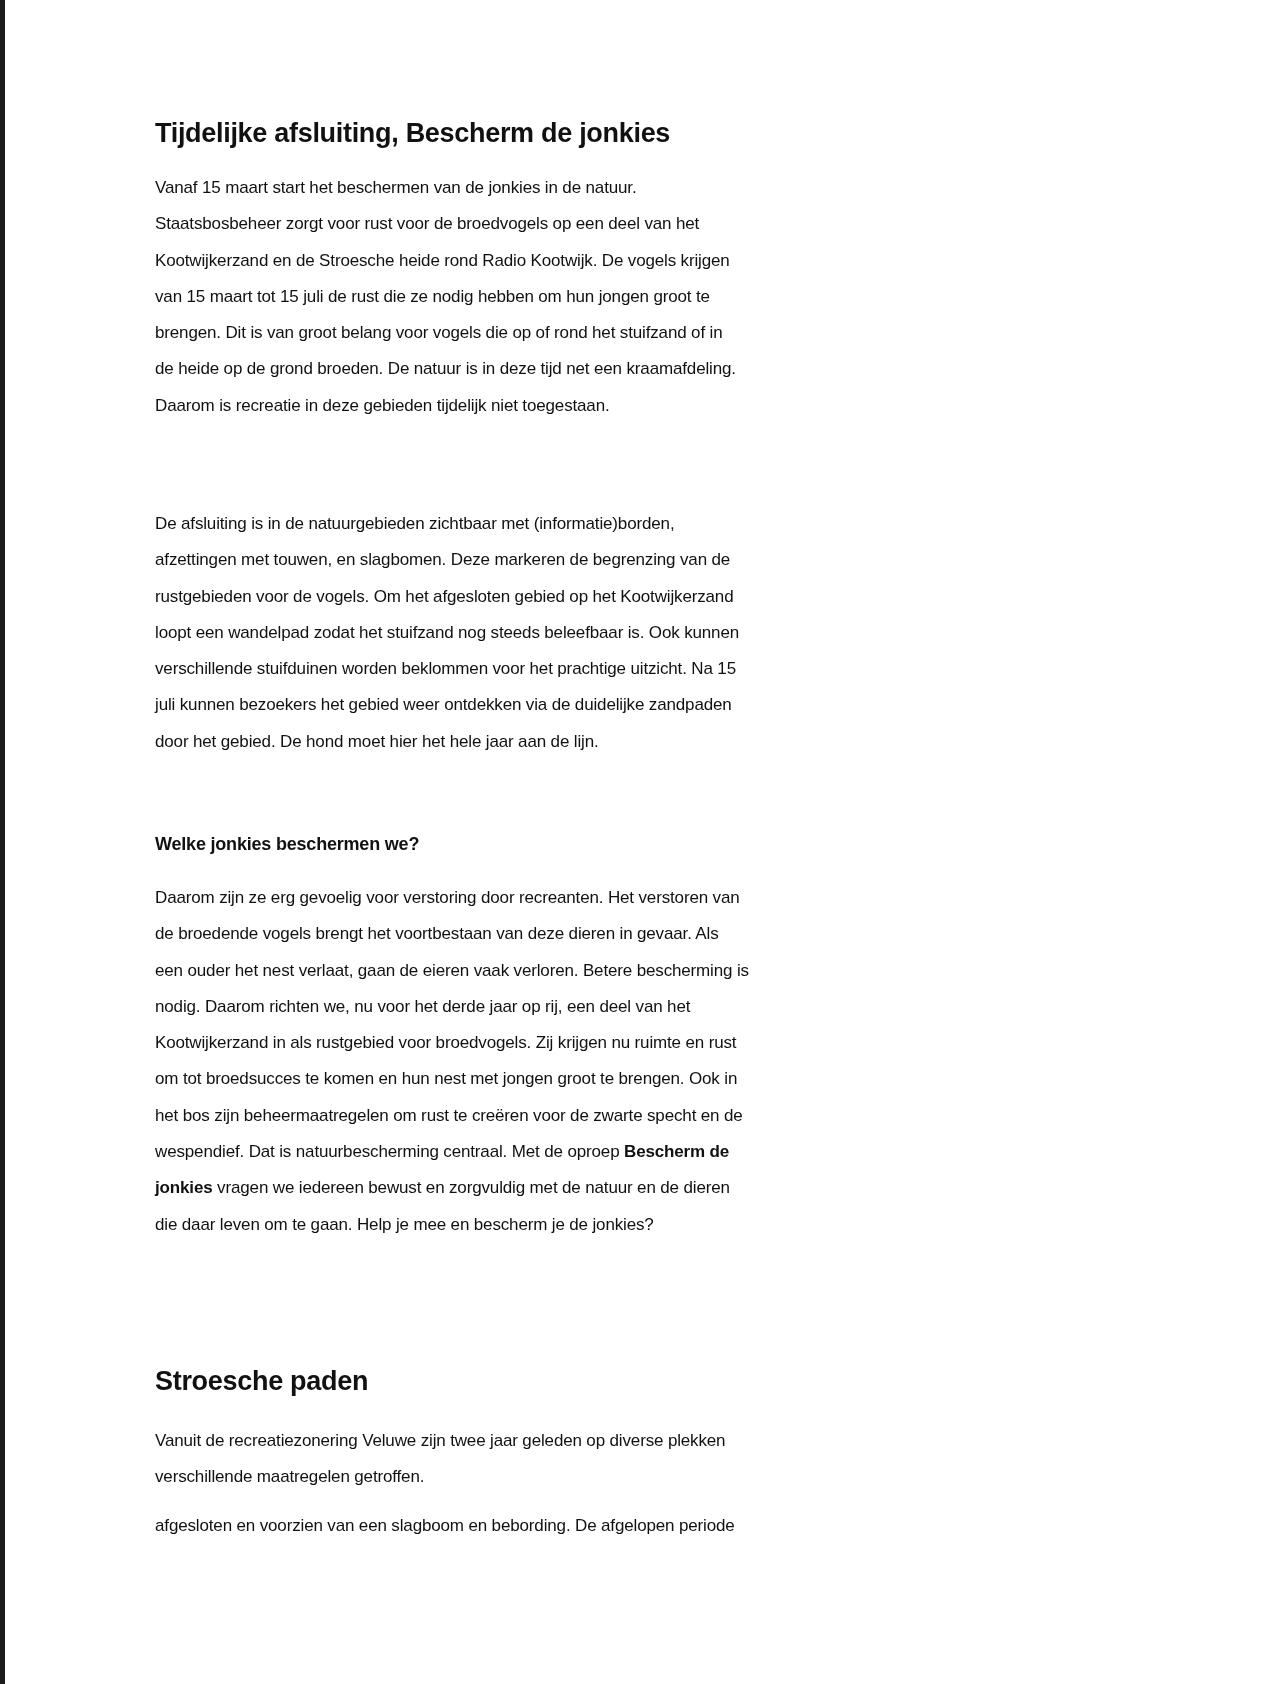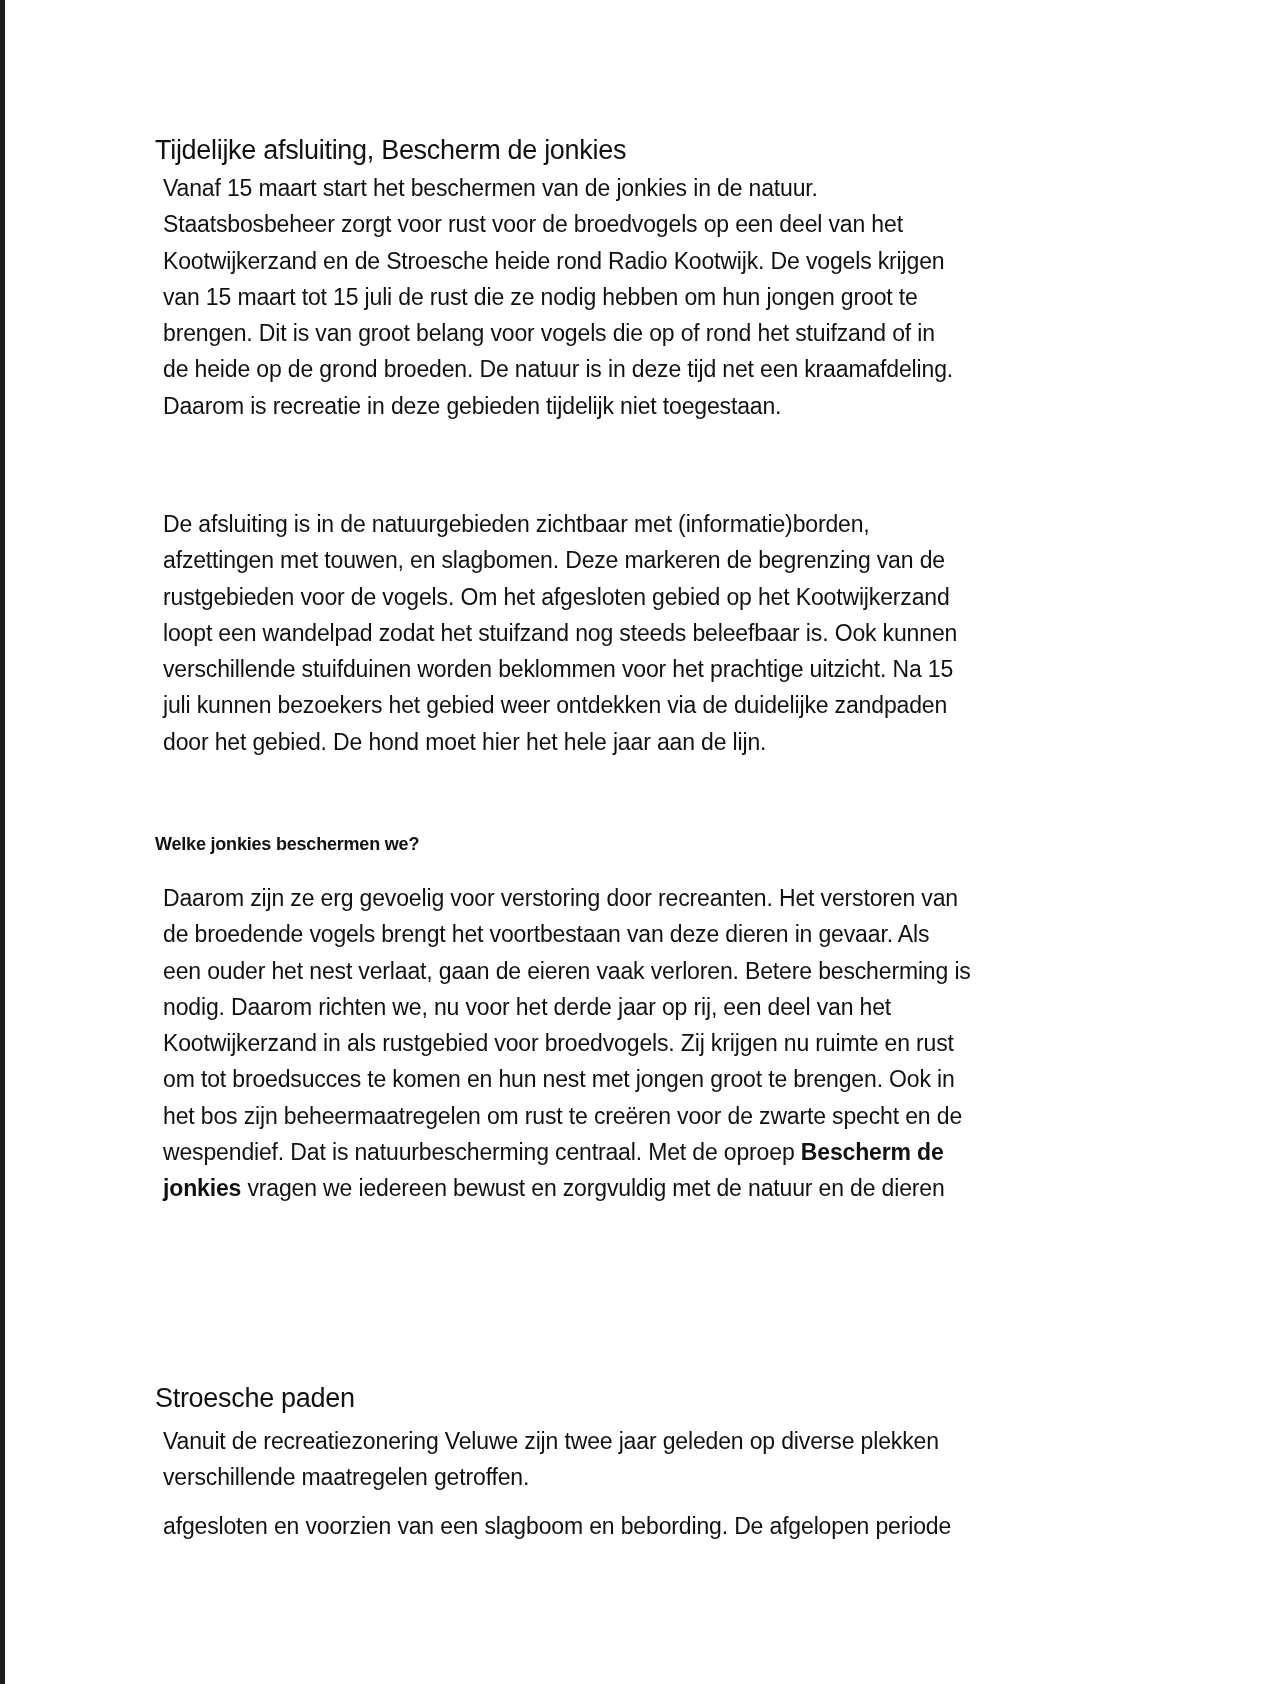--- a/index.html
+++ b/index.html
@@ -3,23 +3,23 @@
 <meta charset="utf-8">
 <style>
   html, body { margin:0; padding:0; }
   body {
     width:1262px; height:1684px; overflow:hidden; position:relative;
     background:#ffffff; color:#111111;
     font-family:"Liberation Sans", sans-serif;
   }
   .edge { position:absolute; left:0; top:0; width:5px; height:1684px; background:#1c1c1e; }
   .page { position:absolute; left:155px; top:0; width:1000px; }
-  .h1 { position:absolute; left:0; font-weight:normal; font-size:27px; letter-spacing:-0.3px; white-space:nowrap;margin-top:17px; }
+  .h1 { position:absolute; left:0; font-weight:bold; font-size:27px; letter-spacing:-0.3px; white-space:nowrap; }
   .h2 { position:absolute; left:0; font-weight:bold; font-size:18px; letter-spacing:-0.2px; white-space:nowrap; }
-  .para { position:absolute; left:0; font-size:23px; line-height:36.3px; letter-spacing:-0.15px;margin-left:8px; }
+  .para { position:absolute; left:0; font-size:17px; line-height:36.3px; letter-spacing:-0.15px; }
   .line { display:block; white-space:nowrap; height:36.3px; }
   b { font-weight:bold; }
 </style>
 </head>
 <body>
 
 <div class="edge"></div>
 
 <div class="page">
 
@@ -50,20 +50,21 @@
   <div class="para" style="top:880px">
     <span class="line">Daarom zijn ze erg gevoelig voor verstoring door recreanten. Het verstoren van</span>
     <span class="line">de broedende vogels brengt het voortbestaan van deze dieren in gevaar. Als</span>
     <span class="line">een ouder het nest verlaat, gaan de eieren vaak verloren. Betere bescherming is</span>
     <span class="line">nodig.  Daarom richten we, nu voor het derde jaar op rij, een deel van het</span>
     <span class="line">Kootwijkerzand in als rustgebied voor broedvogels. Zij krijgen nu ruimte en rust</span>
     <span class="line">om tot broedsucces te komen en hun nest met jongen groot te brengen. Ook in</span>
     <span class="line">het bos zijn beheermaatregelen om rust te creëren voor de zwarte specht en de</span>
     <span class="line"><span>wespendief. Dat is natuurbescherming centraal. Met de oproep </span><b>Bescherm de</b></span>
     <span class="line"><b>jonkies</b><span> vragen we iedereen bewust en zorgvuldig met de natuur en de dieren</span></span>
+    <span class="line">die daar leven om te gaan. Help je mee en bescherm je de jonkies?</span>
   </div>
 
   <div class="h1" style="top:1366px">Stroesche paden</div>
 
   <div class="para" style="top:1423px">
     <span class="line">Vanuit de recreatiezonering Veluwe zijn twee jaar geleden op diverse plekken</span>
     <span class="line">verschillende maatregelen getroffen.</span>
   </div>
 
   <div class="para" style="top:1508px">

